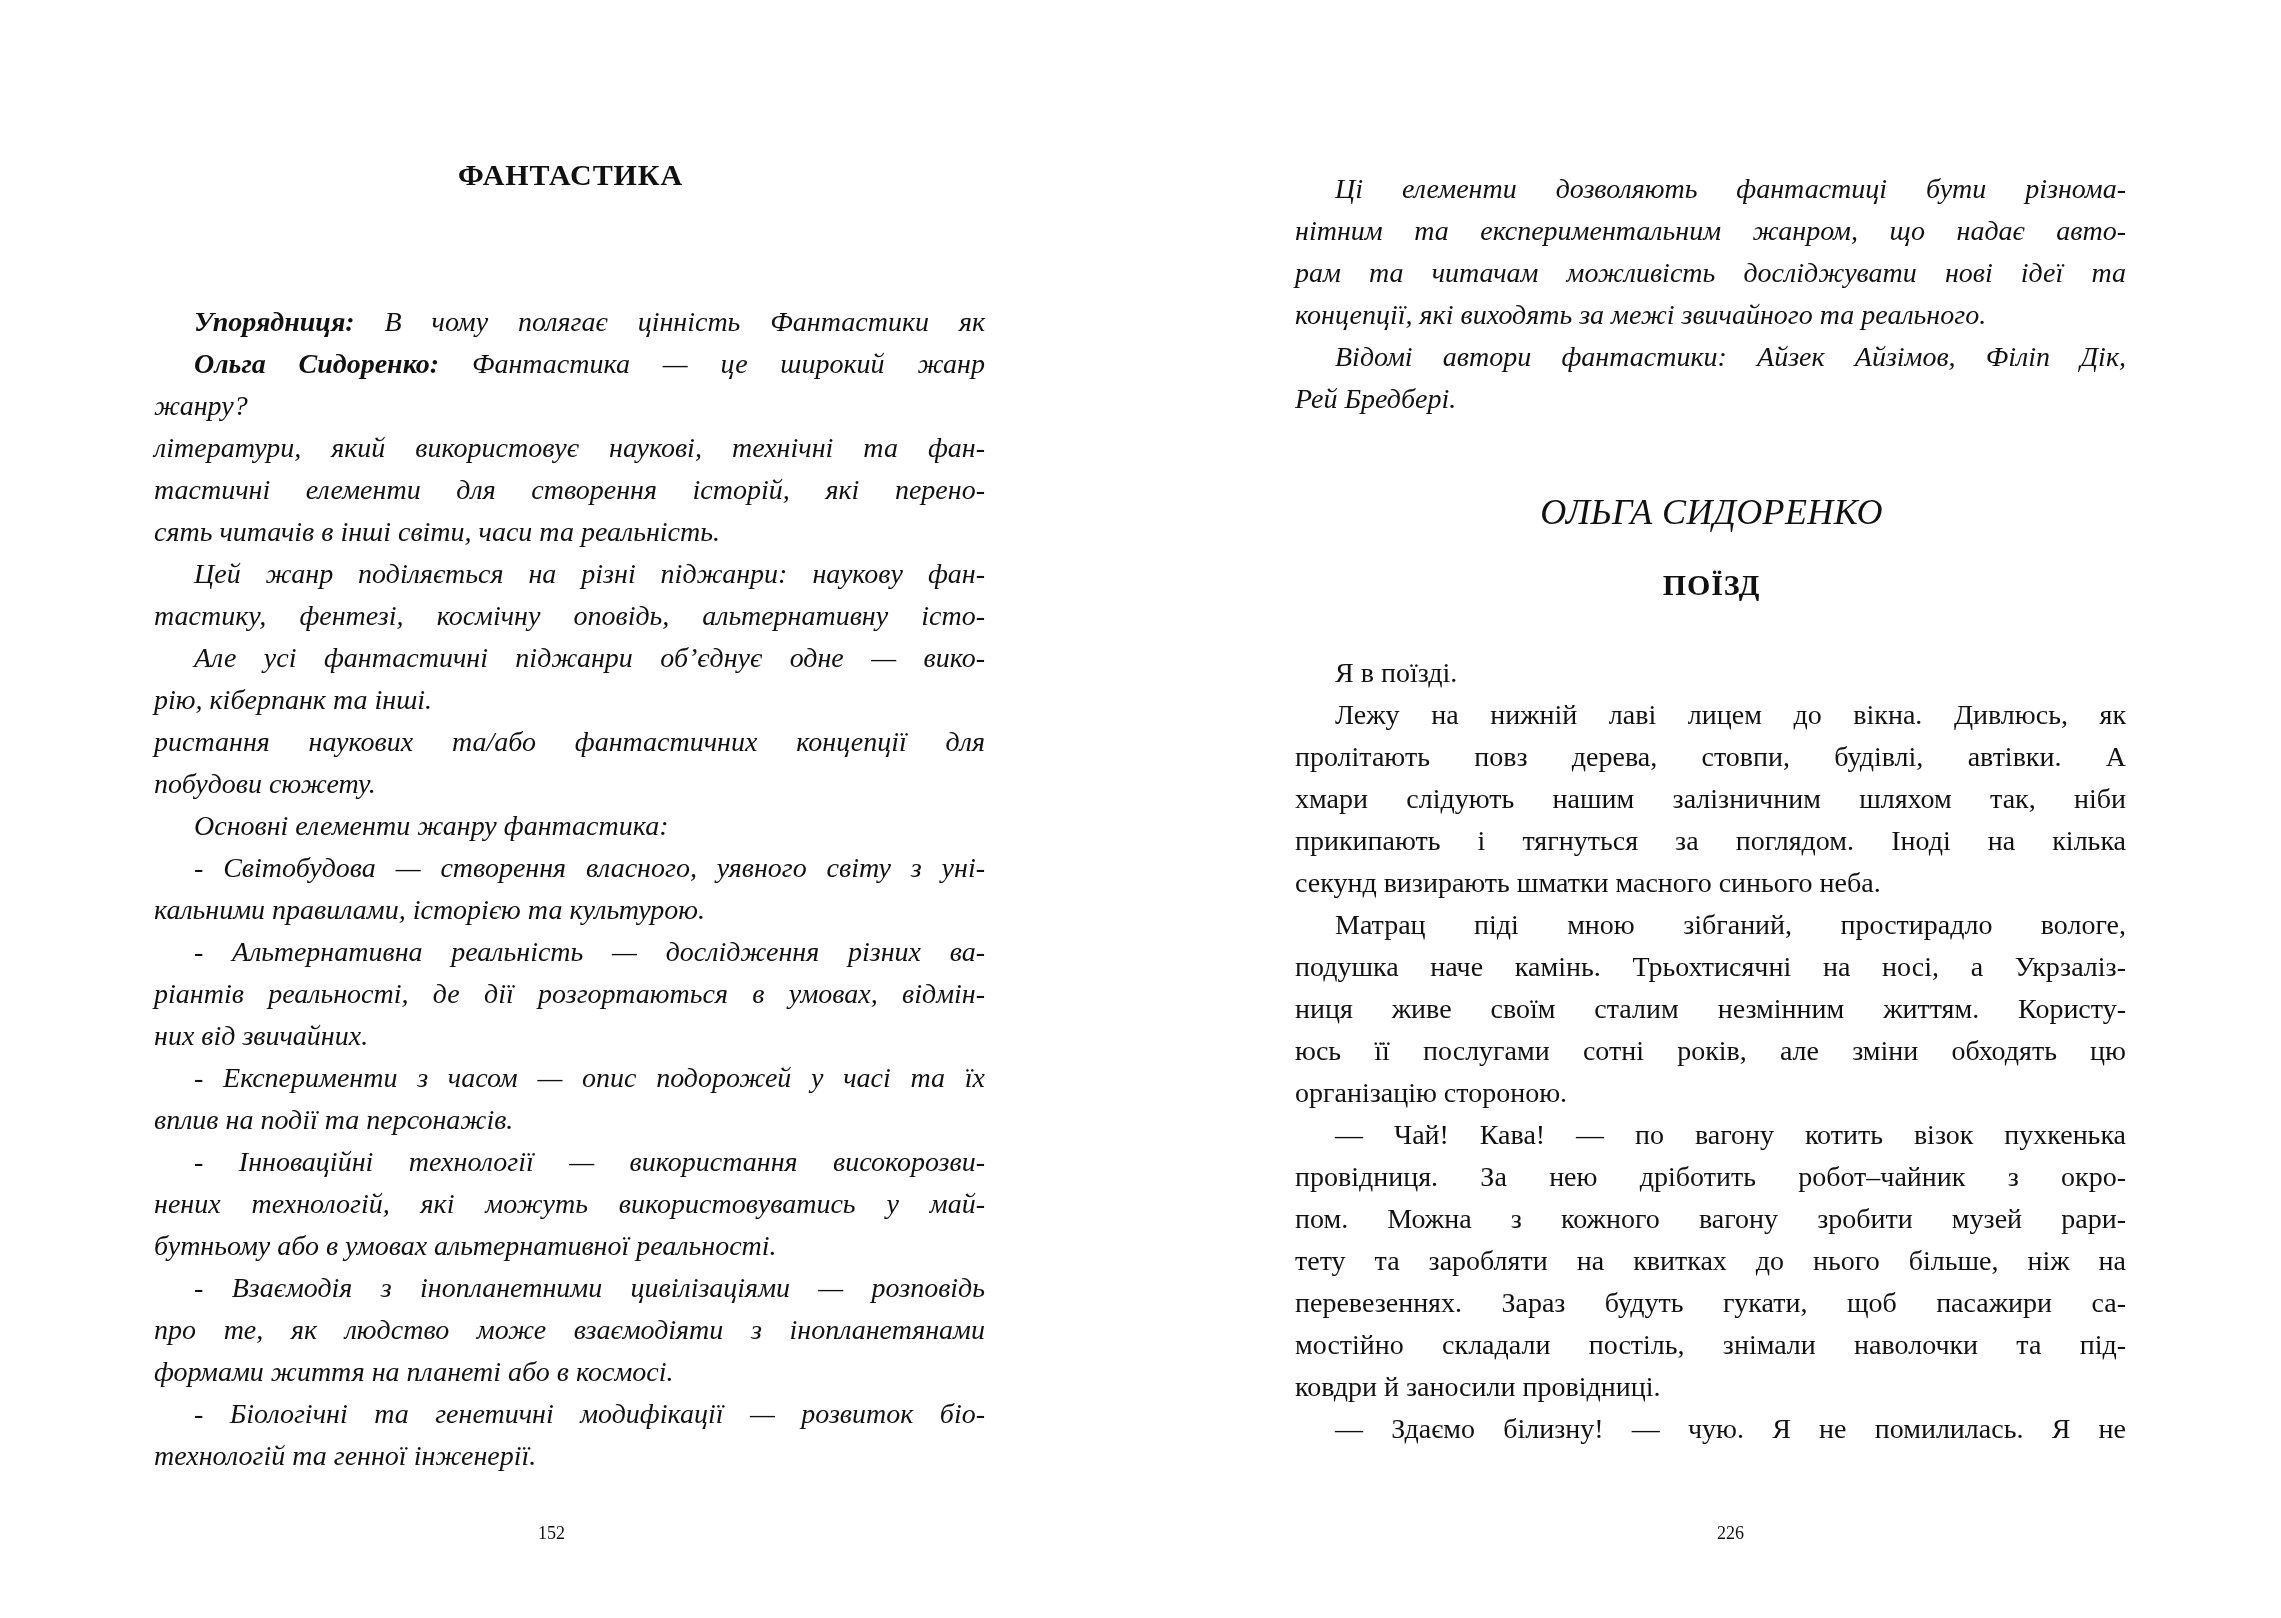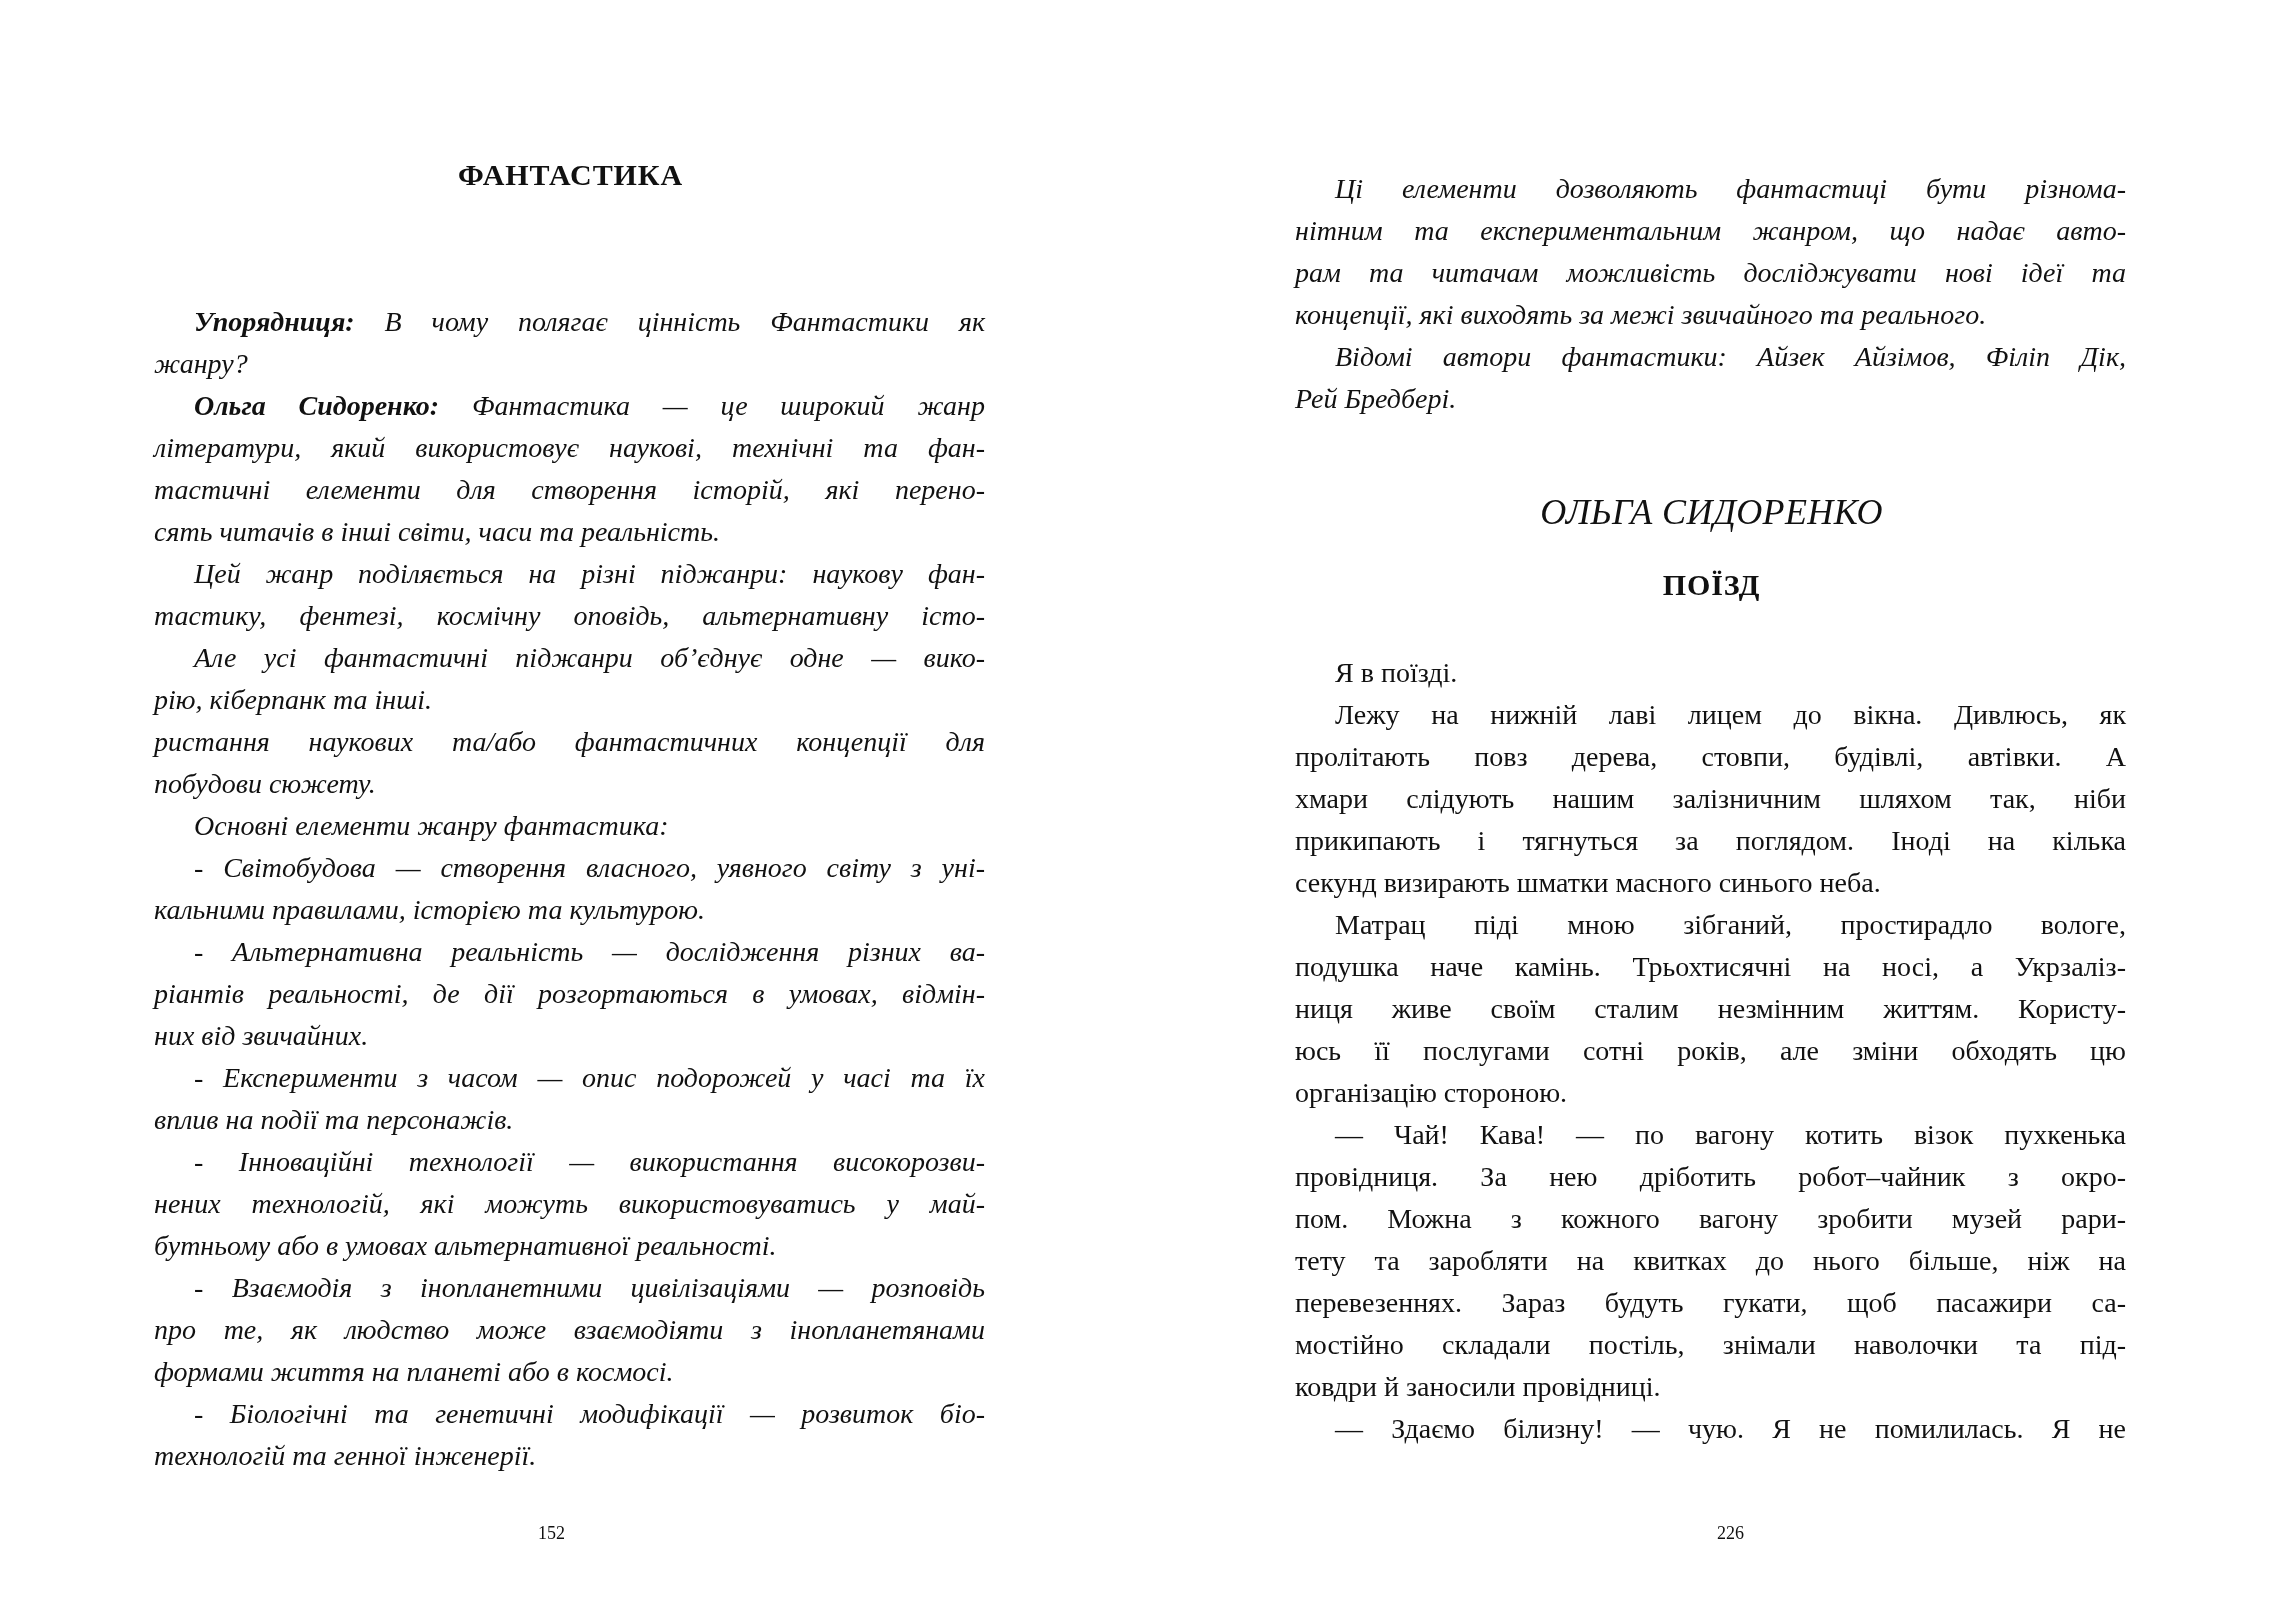--- a/index.html
+++ b/index.html
@@ -32,22 +32,22 @@
   .page-right .page-number { left: 536px; }
 </style>
 </head>
 <body>
 
 <div class="page page-left">
   <h1 class="chapter-title" style="top:160px;">ФАНТАСТИКА</h1>
 
   <div class="column it" style="top:280px;margin-top:21px;">
     <span class="line indent"><span class="b">Упорядниця:</span><span> В чому полягає цінність Фантастики як</span></span>
+    <span class="line indent"><span class="b">Ольга Сидоренко:</span><span> Фантастика — це широкий жанр</span></span>
     <span class="line last">жанру?</span>
-    <span class="line indent"><span class="b">Ольга Сидоренко:</span><span> Фантастика — це широкий жанр</span></span>
     <span class="line">літератури, який використовує наукові, технічні та фан-</span>
     <span class="line">тастичні елементи для створення історій, які перено-</span>
     <span class="line last">сять читачів в інші світи, часи та реальність.</span>
 
     <span class="line indent">Цей жанр поділяється на різні піджанри: наукову фан-</span>
     <span class="line">тастику, фентезі, космічну оповідь, альтернативну істо-</span>
     <span class="line indent">Але усі фантастичні піджанри об’єднує одне — вико-</span>
 
     <span class="line last">рію, кіберпанк та інші.</span>
     <span class="line">ристання наукових та/або фантастичних концепції для</span>

